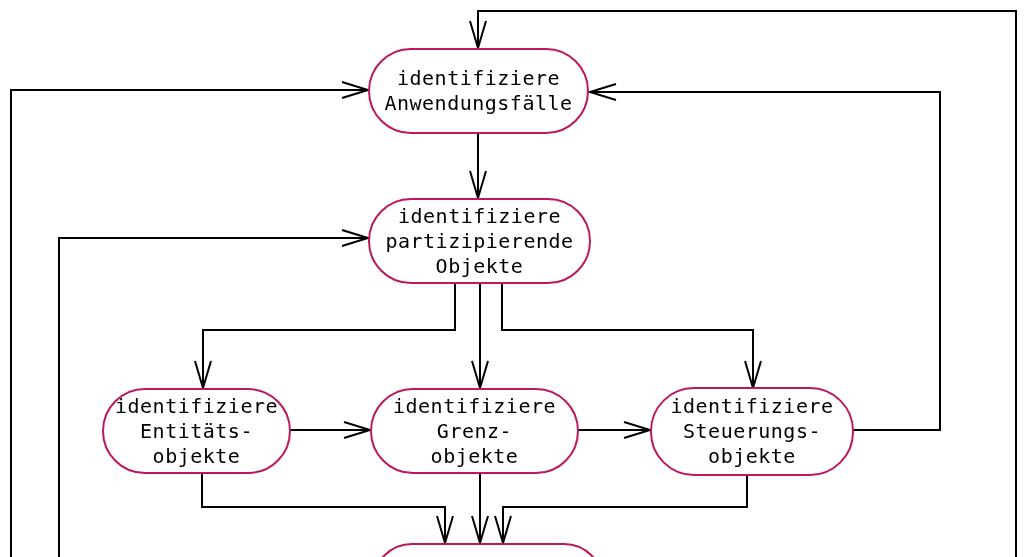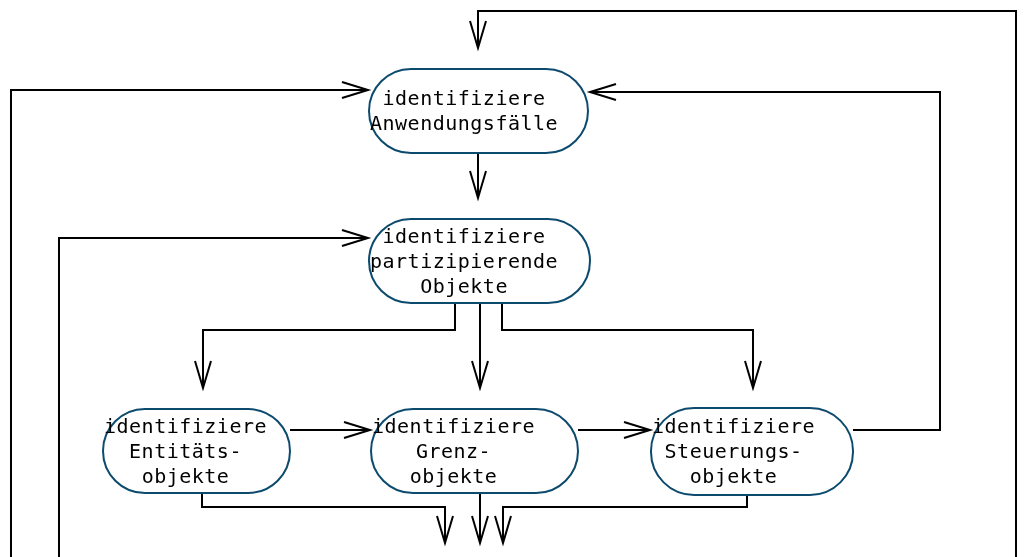--- a/index.html
+++ b/index.html
@@ -18,31 +18,31 @@
   }
   .edges path {
     stroke: #000000;
     stroke-width: 2;
     fill: none;
   }
   .node {
     position: absolute;
     box-sizing: border-box;
     background: #ffffff;
-    border: 2px solid #0c4a6e;
+    border: 2px solid #be185d;
     border-radius: 44px;
     display: flex;
     align-items: center;
+    justify-content: center;
     text-align: center;
     color: #000000;
     font-size: 20px;
     line-height: 25px;
     white-space: pre-line;
     letter-spacing: 0.5px;
-    margin-top: 20px;
   }
   .node-anwendungsfaelle   { left: 368px; top:  48px; width: 221px; height: 86px; }
   .node-partizipierende    { left: 368px; top: 198px; width: 223px; height: 86px; }
   .node-entitaets          { left: 102px; top: 388px; width: 189px; height: 86px; }
   .node-grenz              { left: 370px; top: 388px; width: 209px; height: 86px; }
   .node-steuerungs         { left: 650px; top: 387px; width: 204px; height: 89px; }
   .node-bottom-partial     { left: 372px; top: 543px; width: 232px; height: 80px; border-radius: 40px; }
 </style>
 </head>
 <body>

